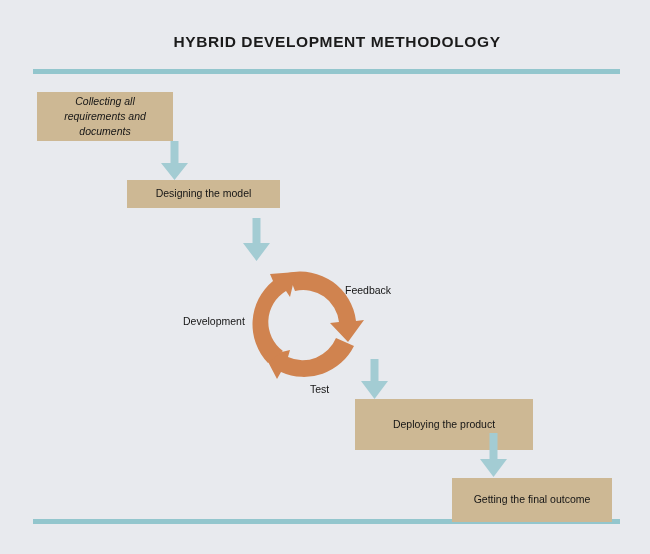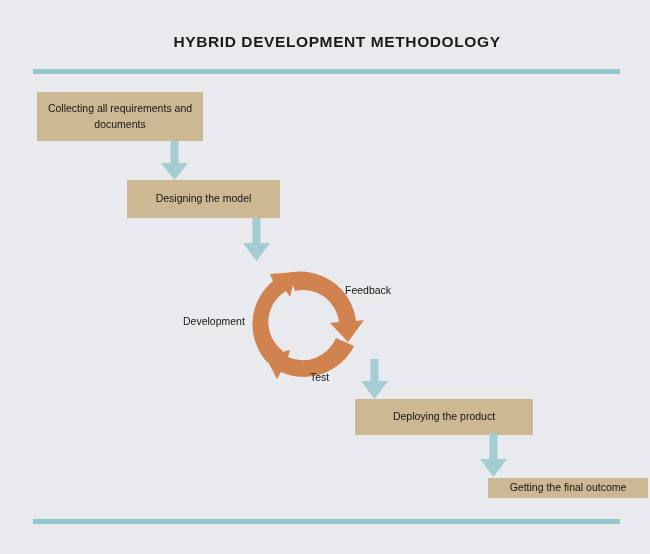--- a/index.html
+++ b/index.html
@@ -51,24 +51,24 @@
     font-size: 10.5px;
     font-family: "Liberation Sans", sans-serif;
     display: flex;
     align-items: center;
     justify-content: center;
     text-align: center;
     line-height: 1.45;
     padding: 0 8px;
     box-sizing: border-box;
   }
-  #box-requirements { left: 37px;  top: 92px;  width: 166px; height: 49px; }
-  #box-design       { left: 127px; top: 180px; width: 153px; height: 38px; }
-  #box-deploy       { left: 355px; top: 399px; width: 178px; height: 36px; }
-  #box-outcome      { left: 452px; top: 478px; width: 160px; height: 20px; margin-left: 36px; }
+  #box-requirements { left: 37px;  top: 92px;  width: 136px; height: 49px; font-style: italic; }
+  #box-design       { left: 127px; top: 180px; width: 153px; height: 28px; }
+  #box-deploy       { left: 355px; top: 399px; width: 178px; height: 51px; }
+  #box-outcome      { left: 452px; top: 478px; width: 160px; height: 44px; }
 
   
   .varrow {
     position: absolute;
     display: block;
   }
   #arrow-req-design  { left: 160px; top: 141px; }
   #arrow-design-cycle{ left: 242px; top: 218px; }
   #arrow-cycle-deploy{ left: 360px; top: 359px; }
   #arrow-deploy-out  { left: 479px; top: 433px; }
@@ -83,21 +83,21 @@
   }
   .cyclabel {
     position: absolute;
     font-size: 10.5px;
     color: #151515;
     font-family: "Liberation Sans", sans-serif;
     white-space: nowrap;
   }
   #label-development { left: 167px; top: 315px; margin-left: 16px; }
   #label-feedback    { left: 345px; top: 267px; margin-top: 17px; }
-  #label-test        { left: 310px; top: 371px; }
+  #label-test        { left: 310px; top: 383px; }
 </style>
 </head>
 <body>
 
 <div id="canvas">
 
   <div class="title">HYBRID DEVELOPMENT METHODOLOGY</div>
 
   <div class="rule top"></div>
   <div class="rule bottom"></div>

